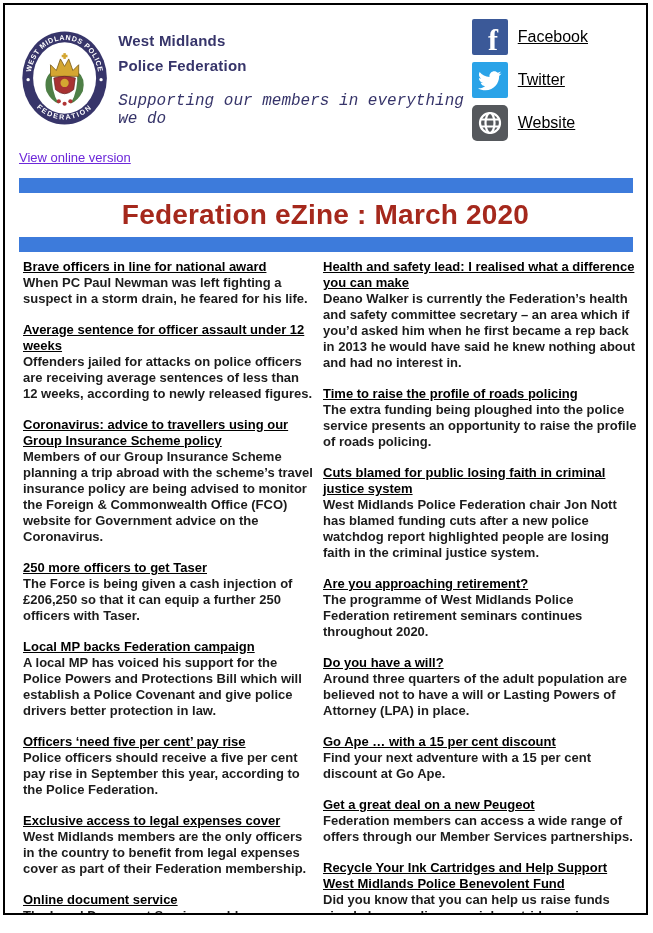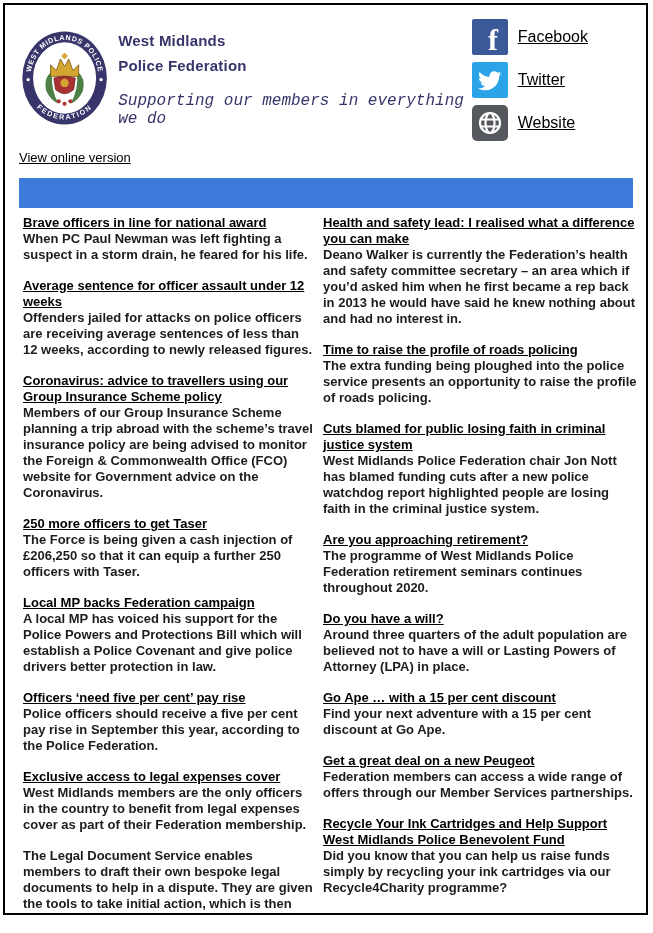--- a/index.html
+++ b/index.html
@@ -26,21 +26,21 @@
   }
   .logo-text .tagline{
     margin-top:14px;font-family:Liberation Mono, monospace;font-style:italic;
     font-size:16px;color:var(--navy);
   }
   .social{display:flex;flex-direction:column;gap:7px;padding-top:4px;}
   .social-row{display:flex;align-items:center;gap:10px;text-decoration:none;color:#000;cursor:pointer;}
   .social-label{font-size:16px;color:#000;text-decoration:underline;}
   
   .view-online{
-    display:inline-block;margin:9px 0 0 14px;font-size:13px;color:#000000;
+    display:inline-block;margin:9px 0 0 14px;font-size:13px;color:#6d28d9;
     text-decoration:underline;cursor:pointer;
   }
   
   .bar{height:15px;margin:0 13px 0 14px;background:var(--bar-blue);}
   .bar.top{margin-top:12px;}
   .ezine-title{
     margin:6px 0;text-align:center;font-size:28px;font-weight:bold;
     color:var(--title-red);letter-spacing:0.2px;
   }
   
@@ -125,20 +125,21 @@
           </g>
         </svg>
         <span class="social-label">Website</span>
       </a>
     </div>
   </header>
 
   <a class="view-online">View online version</a>
 
   <div class="bar top"></div>
+  <h1 class="ezine-title">Federation eZine : March 2020</h1>
   <div class="bar"></div>
 
   <main class="columns">
     <section class="col col-left">
 
         <article class="article">
           <a class="headline">Brave officers in line for national award</a>
           <p class="summary">When PC Paul Newman was left fighting a suspect in a storm drain, he feared for his life.</p>
         </article>
 
@@ -166,20 +167,21 @@
           <a class="headline">Officers ‘need five per cent’ pay rise</a>
           <p class="summary">Police officers should receive a five per cent pay rise in September this year, according to the Police Federation.</p>
         </article>
 
         <article class="article">
           <a class="headline">Exclusive access to legal expenses cover</a>
           <p class="summary">West Midlands members are the only officers in the country to benefit from legal expenses cover as part of their Federation membership.</p>
         </article>
 
         <article class="article">
+          <a class="headline">Online document service</a>
           <p class="summary">The Legal Document Service enables members to draft their own bespoke legal documents to help in a dispute. They are given the tools to take initial action, which is then supported by the Legal Advice Helpline and the option to make claim under the legal expenses policy.</p>
         </article>
 
       </section>
     <section class="col col-right">
 
         <article class="article">
           <a class="headline">Health and safety lead: I realised what a difference you can make</a>
           <p class="summary">Deano Walker is currently the Federation’s health and safety committee secretary – an area which if you’d asked him when he first became a rep back in 2013 he would have said he knew nothing about and had no interest in.</p>
         </article>

